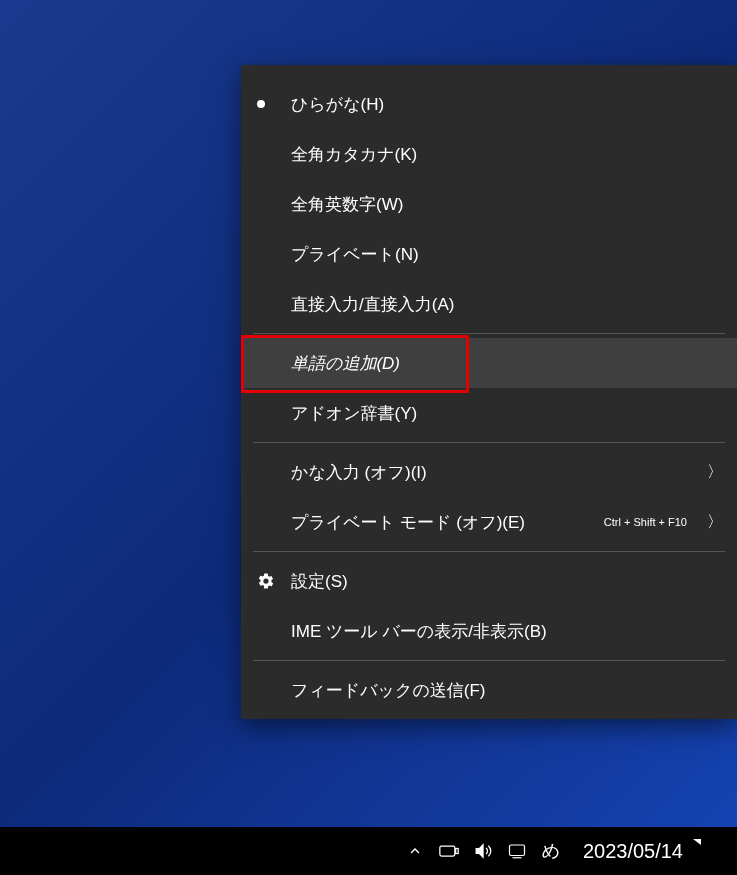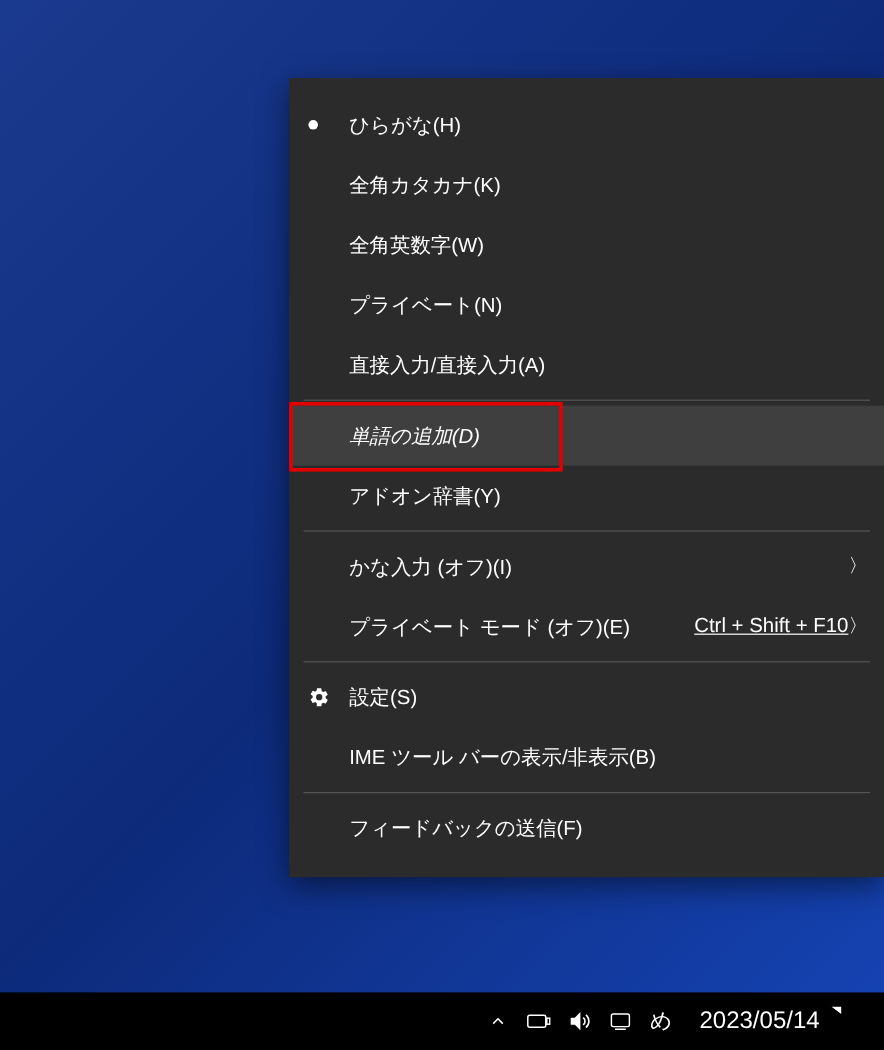--- a/index.html
+++ b/index.html
@@ -76,21 +76,21 @@
       font-weight: 600;
     }
     .context-menu {
       position: absolute;
       top: 65px;
       left: 241px;
       right: 0;
       background: #2b2b2b;
       color: #fff;
       padding-top: 14px;
-      padding-bottom: 16px;
+      padding-bottom: 4px;
       box-shadow: 0 8px 24px rgba(0,0,0,.5);
     }
     .menu-item {
       display: flex;
       align-items: center;
       height: 50px;
       padding-left: 16px;
       padding-right: 16px;
       font-size: 17px;
       position: relative;
@@ -105,23 +105,22 @@
     .radio-dot {
       width: 8px;
       height: 8px;
       background: #fff;
       border-radius: 50%;
     }
     .gear-icon svg { fill: #fff; }
     .menu-item .label { flex: 1; }
     .menu-item .accel {
       color: #fff;
-      font-size: 17px;
-      margin-right: 0;
-      text-decoration: underline;
+      font-size: 11px;
+      margin-right: 20px;
     }
     .menu-item .chevron {
       width: 14px;
       text-align: center;
       font-size: 16px;
     }
     .menu-sep {
       height: 1px;
       background: #555;
       margin: 4px 12px;

